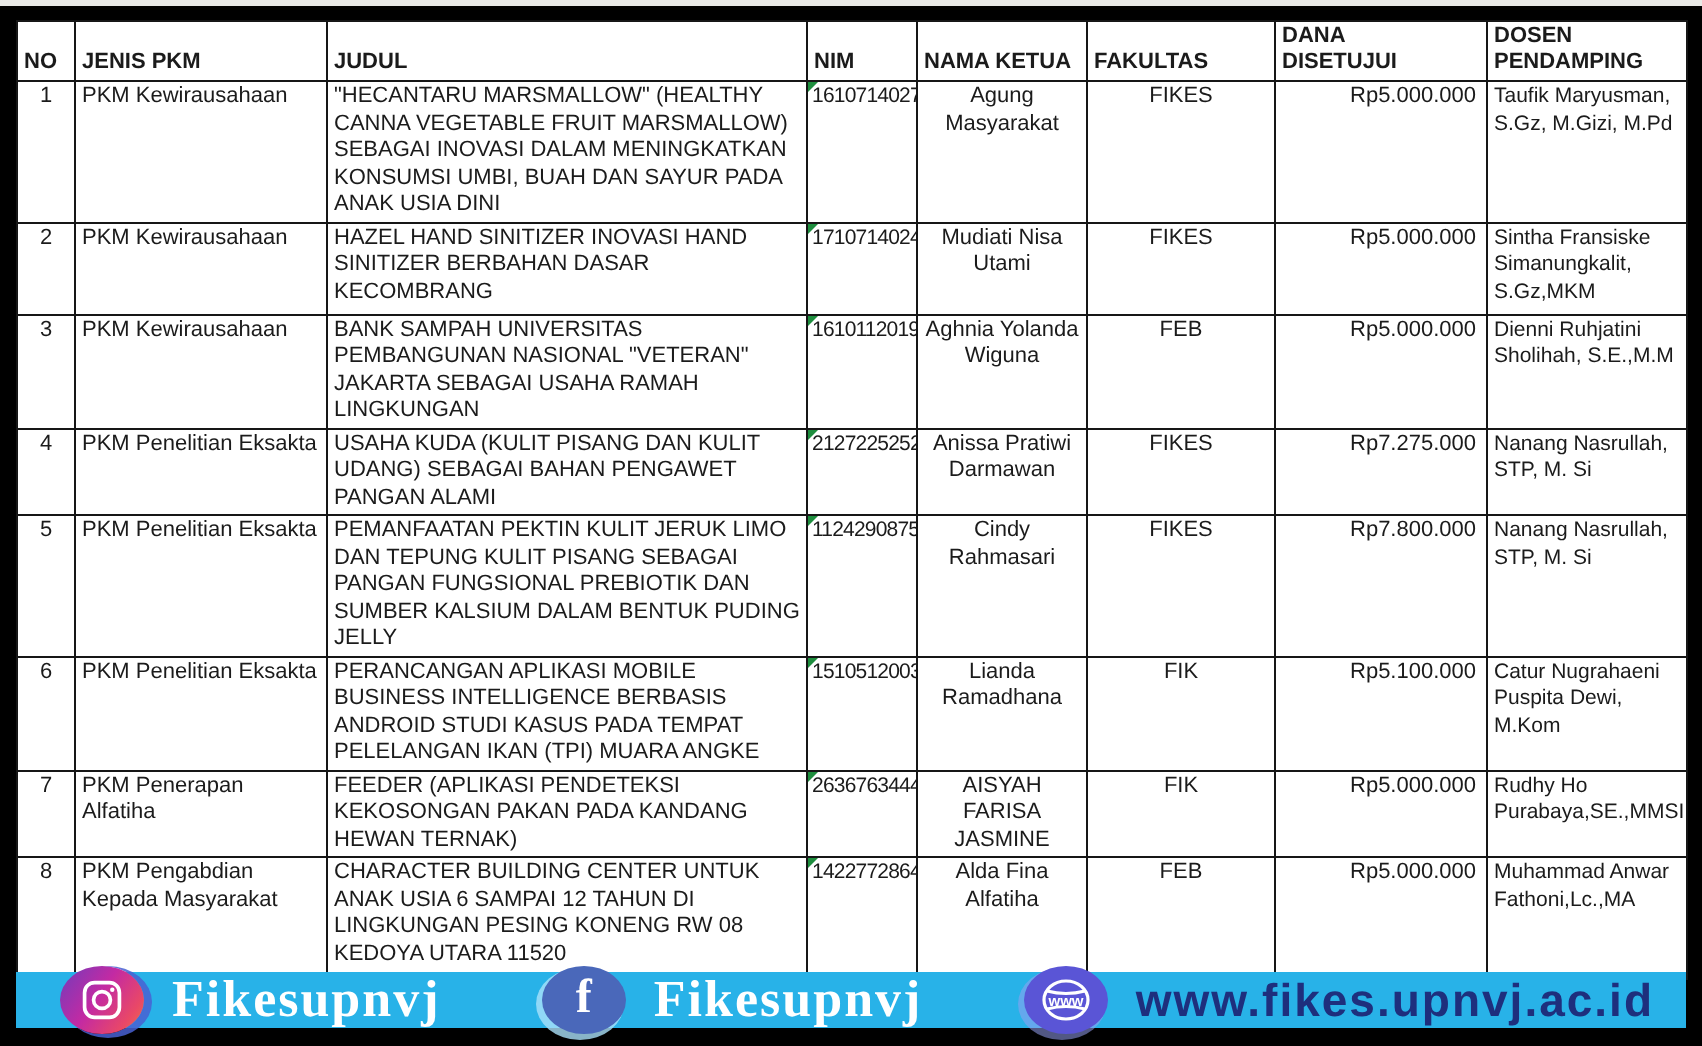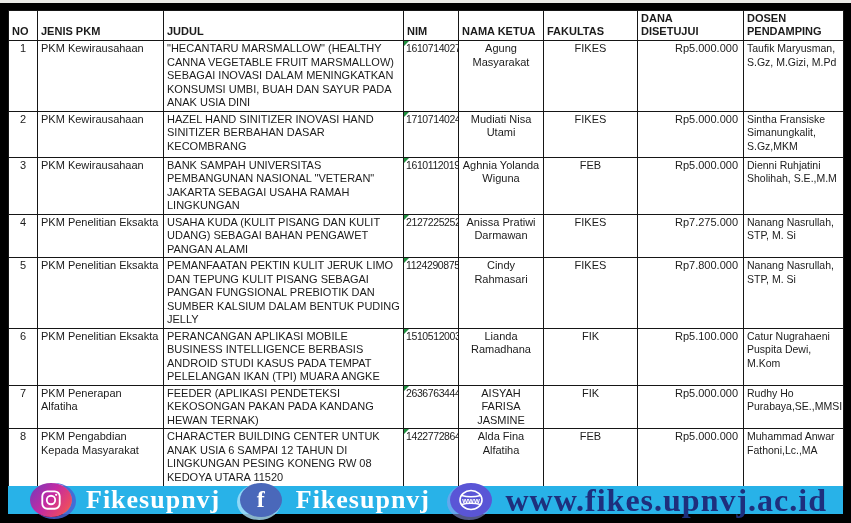--- a/index.html
+++ b/index.html
@@ -32,21 +32,21 @@
   td.c-dana .dana-line{display:flex;justify-content:flex-end;padding:0 2px;}
   td.c-dosen{font-size:10.5px;}
 
   
   .footer{position:absolute;left:8px;top:486px;width:835px;height:28px;
           display:flex;align-items:center;justify-content:space-between;
           padding:0 16px 0 22px;box-sizing:border-box;}
   .social{display:flex;align-items:center;gap:14px;cursor:pointer;}
   .white-label{color:#fff;font-family:"Liberation Serif",serif;font-weight:bold;
                font-size:26px;letter-spacing:1px;white-space:nowrap;}
-  .site-label{font-family:Liberation Serif, serif;font-weight:bold;font-size:32px;
+  .site-label{font-family:Liberation Sans, sans-serif;font-weight:bold;font-size:23px;
               letter-spacing:1px;white-space:nowrap;}
   .badge{width:42px;height:34px;border-radius:50%;display:flex;align-items:center;
          justify-content:center;flex:0 0 auto;}
   .ig-icon{background:linear-gradient(125deg,#7a3ab9 5%,#c32aa3 45%,#e94867 80%,#f07144 100%);
            box-shadow:3px 1px 0 1px rgba(72,96,210,.85);}
   .fb-icon{background:#4a68ba;box-shadow:-2px 2px 0 1px rgba(170,225,250,.8);
            color:#fff;font-family:"Liberation Serif",serif;font-weight:bold;
            font-size:24px;line-height:1;padding-bottom:2px;box-sizing:border-box;}
   .web-icon{background:#5a55d6;box-shadow:-2px 2px 0 1px rgba(150,160,240,.55);}
 </style>

